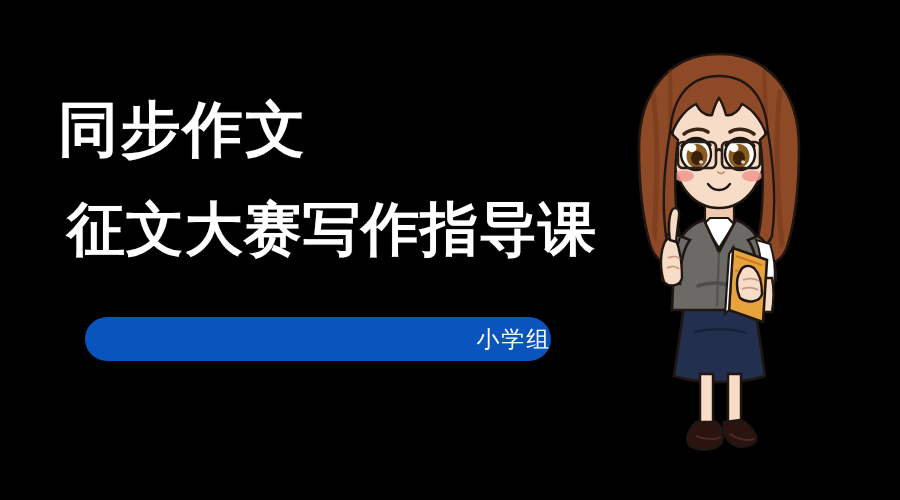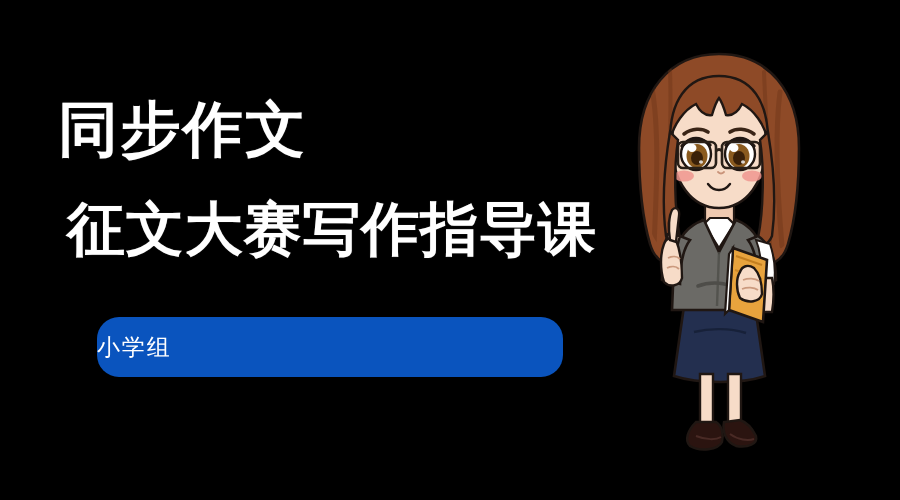--- a/index.html
+++ b/index.html
@@ -45,29 +45,29 @@
   .title-line-2 {
     left: 58px;
     top: 200px;
     font-size: 58px;
     letter-spacing: 0.015em;
     margin-left: 9px;
   }
 
   .group-pill {
     position: absolute;
-    left: 97px;
+    left: 85px;
     top: 317px;
     width: 466px;
-    height: 60px;
+    height: 44px;
     background: #0A54BE;
     border-radius: 22px;
     display: flex;
     align-items: center;
-    justify-content: flex-start;
+    justify-content: flex-end;
     box-sizing: border-box;
   }
   .group-pill-label {
     color: #FFFFFF;
     font-size: 23px;
     font-weight: 400;
     letter-spacing: 0.08em;
     line-height: 1;
   }
 

